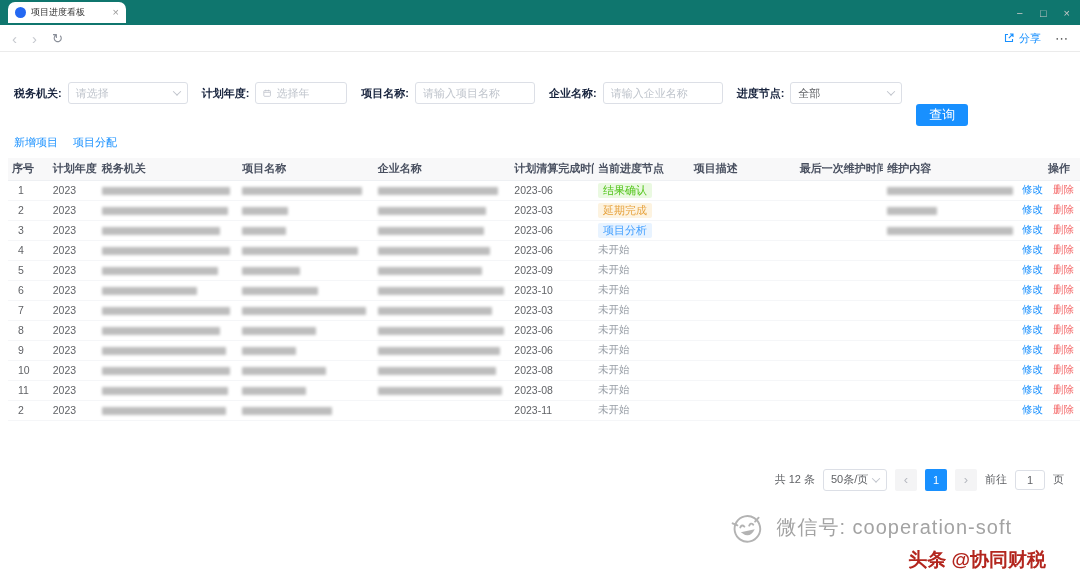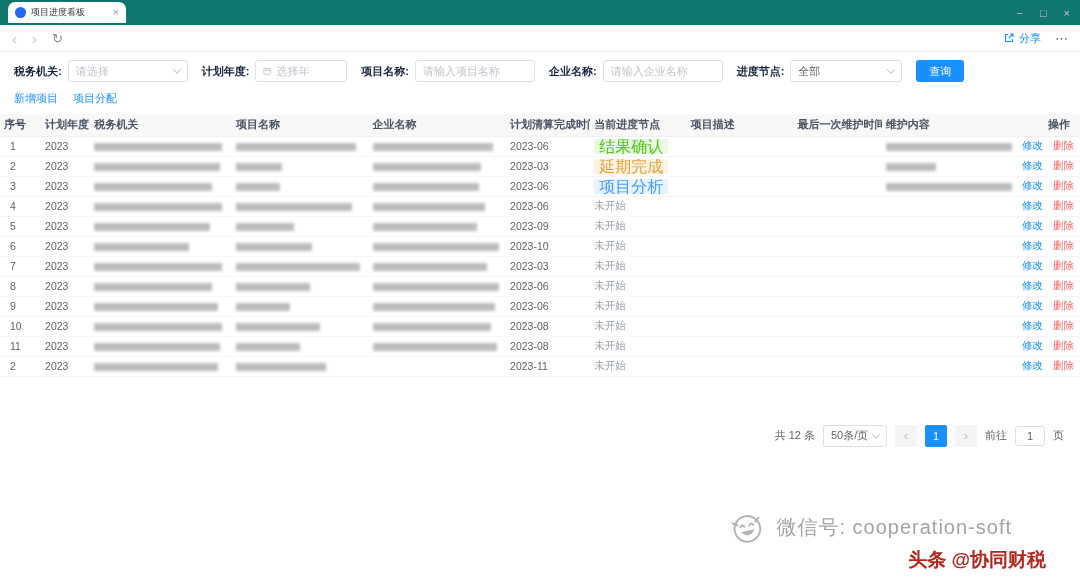--- a/index.html
+++ b/index.html
@@ -41,39 +41,39 @@
           display: flex; align-items: center; padding: 0 7px; gap: 5px; }
   .fbox input { border: none; outline: none; width: 100%; font-size: 11px; color: #606266; background: transparent; }
   .fbox input::placeholder { color: #bfc4cc; }
   .fselect { justify-content: space-between; cursor: pointer; }
   .ph-text { color: #bfc4cc; }
   .val-text { color: #606266; }
   .chev { width: 6px; height: 6px; border-right: 1.4px solid #c0c4cc; border-bottom: 1.4px solid #c0c4cc;
           transform: rotate(45deg) translate(-1px,-1px); flex: none; }
   .w-year { width: 92px; }  .w-tax { width: 120px; }  .w-name { width: 120px; }  .w-node { width: 112px; }
   .search-btn { height: 22px; padding: 0 13px; background: #1890ff; border: none; border-radius: 3px;
-                color: #fff; font-size: 11px; cursor: pointer; }
+                color: #fff; font-size: 13px; cursor: pointer; margin-top: 44px; }
 
   
   .action-links { padding: 3px 14px 8px; display: flex; gap: 15px; font-size: 11px; }
   .action-links a { color: #1890ff; }
 
   
-  .table-wrap { padding: 0 0; }
+  .table-wrap { padding: 0 0; margin-left: 8px; }
   table { width: 100%; border-collapse: collapse; table-layout: fixed; }
   thead th { background: #f8f8f9; font-size: 11px; color: #495060; font-weight: 700; text-align: left;
              height: 22px; padding: 0 4px; border-bottom: 1px solid #eef0f3; white-space: nowrap; overflow: hidden; }
   thead th:last-child { text-align: right; padding-right: 10px; }
   tbody td { height: 20px; font-size: 10.5px; color: #606266; padding: 0 4px;
              border-bottom: 1px solid #f5f6f8; white-space: nowrap; overflow: hidden; }
   td.c-no { padding-left: 10px; }
   td.c-ops { text-align: right; padding-right: 6px; }
   .blur-bar { display: inline-block; height: 8px; background: #bdbdbd; border-radius: 1px;
               filter: blur(1.6px); vertical-align: middle; }
-  .badge { display: inline-block; padding: 1px 5px; border-radius: 2px; font-size: 16px; line-height: 13px; }
+  .badge { display: inline-block; padding: 1px 5px; border-radius: 2px; font-size: 11px; line-height: 13px; }
   .badge.success { background: #eaf9e1; color: #52c41a; }
   .badge.warning { background: #fdf3e0; color: #e6a23c; }
   .badge.info    { background: #e8f3ff; color: #409eff; }
   .node-plain { color: #9aa0a8; }
   .op-edit { color: #1890ff; margin-right: 10px; font-family: Liberation Mono, monospace; }
   .op-delete { color: #f56c6c; }
 
   
   .pagination { display: flex; align-items: center; justify-content: flex-end; gap: 8px;
                 padding: 0 16px; margin-top: 48px; font-size: 11px; color: #606266; }

